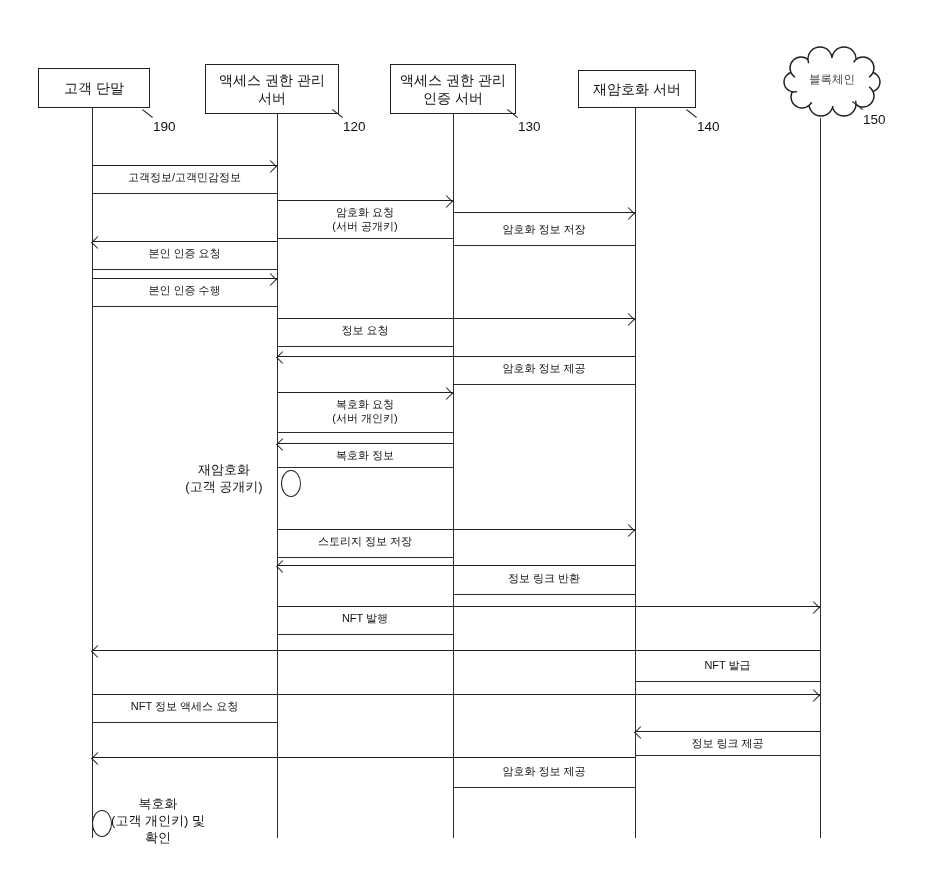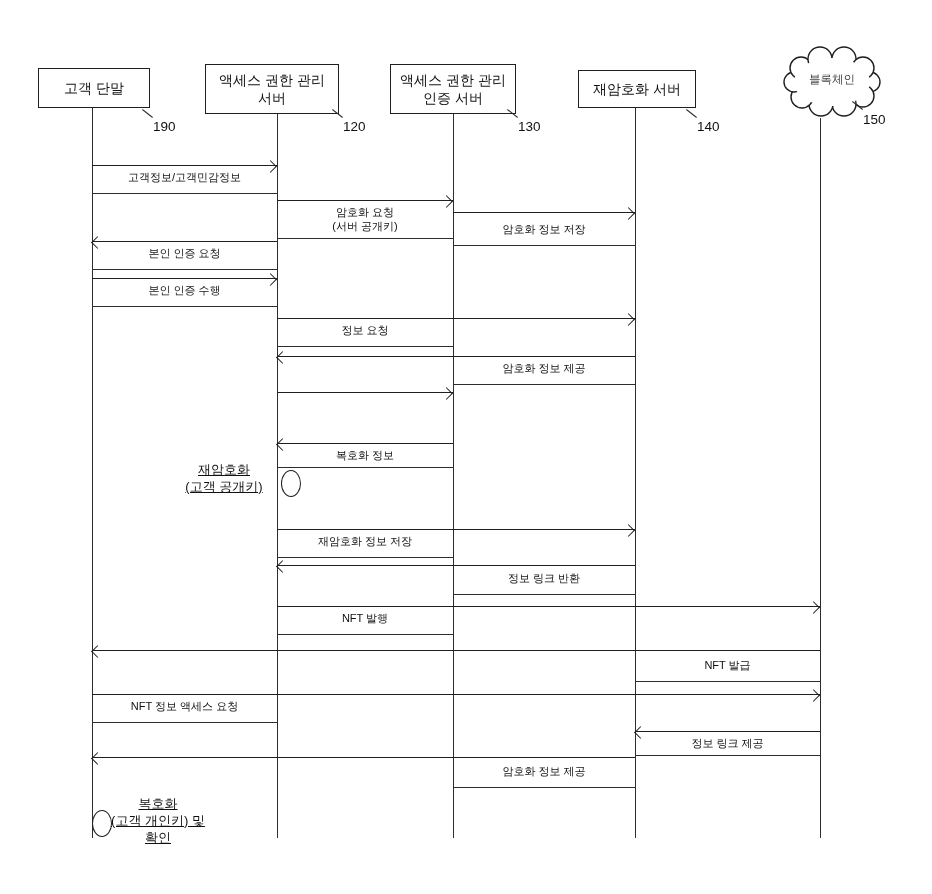--- a/index.html
+++ b/index.html
@@ -32,21 +32,21 @@
     display:flex; flex-direction:column; justify-content:flex-start; padding-top:3px;
     box-sizing:border-box;
   }
   .msg-label.ul{ border-bottom:1.1px solid #2d2d2d; }
   .self-circle{
     position:absolute; border:1.5px solid var(--line); border-radius:50%;
     background:#fff; box-sizing:border-box;
   }
   .self-label{
     position:absolute; font-size:13px; line-height:1.3; text-align:center;
-    display:flex; flex-direction:column;text-decoration:underline;
+    display:flex; flex-direction:column;
   }
   .ref-num{ position:absolute; font-size:13.5px; color:#111; }
   .ref-tick{ position:absolute; width:13px; height:0; border-top:1.2px solid #2d2d2d; transform:rotate(38deg); }
   .cloud{ position:absolute; }
   .cloud-label{
     position:absolute; left:0; right:0; top:36px; text-align:center;
     font-size:11.5px; color:#444;
   }
 </style>
 </head>
@@ -139,35 +139,39 @@
   <div class="msg-label ul" style="left:277px;top:321px;width:176px;height:26px">
     <span>정보 요청</span>
   </div>
 
   <div class="arrow left" style="left:277px;top:356px;width:358px"></div>
   <div class="msg-label ul" style="left:453px;top:359px;width:182px;height:26px">
     <span>암호화 정보 제공</span>
   </div>
 
   <div class="arrow right" style="left:277px;top:392px;width:176px"></div>
+  <div class="msg-label ul" style="left:277px;top:395px;width:176px;height:38px">
+    <span>복호화 요청</span>
+    <span>(서버 개인키)</span>
+  </div>
 
   <div class="arrow left" style="left:277px;top:443px;width:176px"></div>
   <div class="msg-label ul" style="left:277px;top:446px;width:176px;height:22px">
     <span>복호화 정보</span>
   </div>
 
   <div class="self-circle" style="left:281px;top:470px;width:20px;height:27px"></div>
   <div class="self-label" style="left:172px;top:462px;width:104px">
     <span>재암호화</span>
     <span>(고객 공개키)</span>
   </div>
 
   <div class="arrow right" style="left:277px;top:529px;width:358px"></div>
   <div class="msg-label ul" style="left:277px;top:532px;width:176px;height:26px">
-    <span>재암호화 정보 저장</span>
+    <span>스토리지 정보 저장</span>
   </div>
 
   <div class="arrow left" style="left:277px;top:565px;width:358px"></div>
   <div class="msg-label ul" style="left:453px;top:569px;width:182px;height:26px">
     <span>정보 링크 반환</span>
   </div>
 
   <div class="arrow right" style="left:277px;top:606px;width:543px"></div>
   <div class="msg-label ul" style="left:277px;top:609px;width:176px;height:26px">
     <span>NFT 발행</span>

